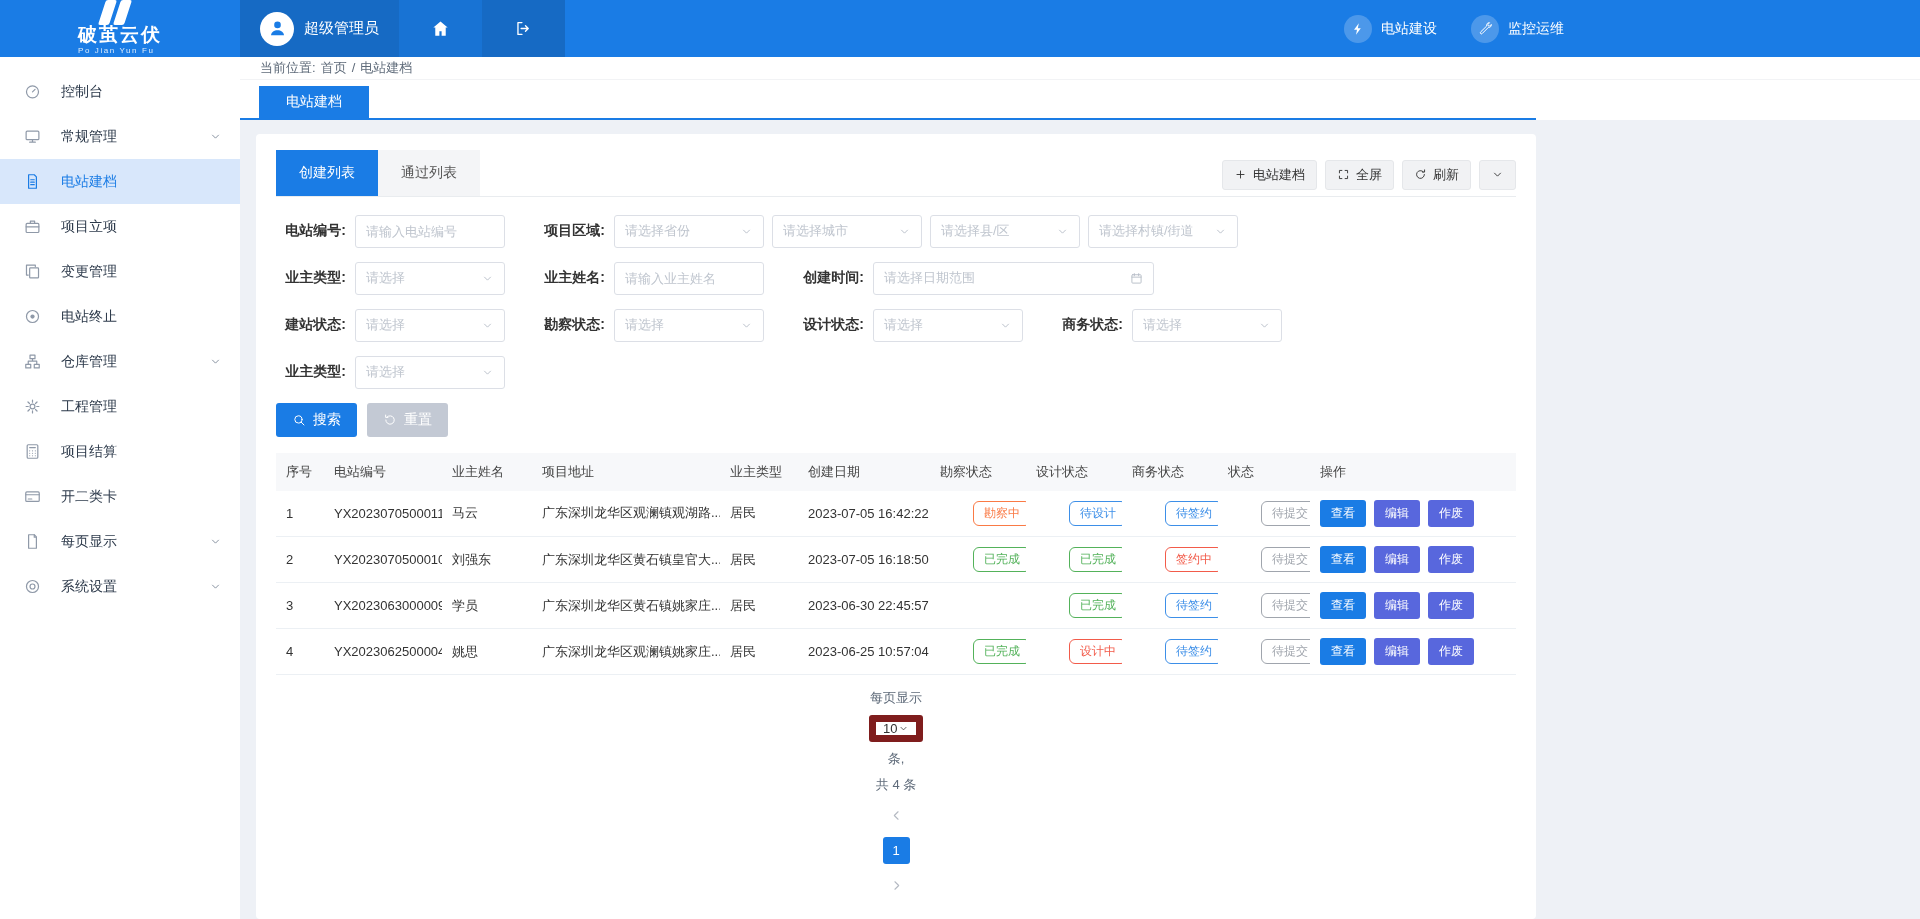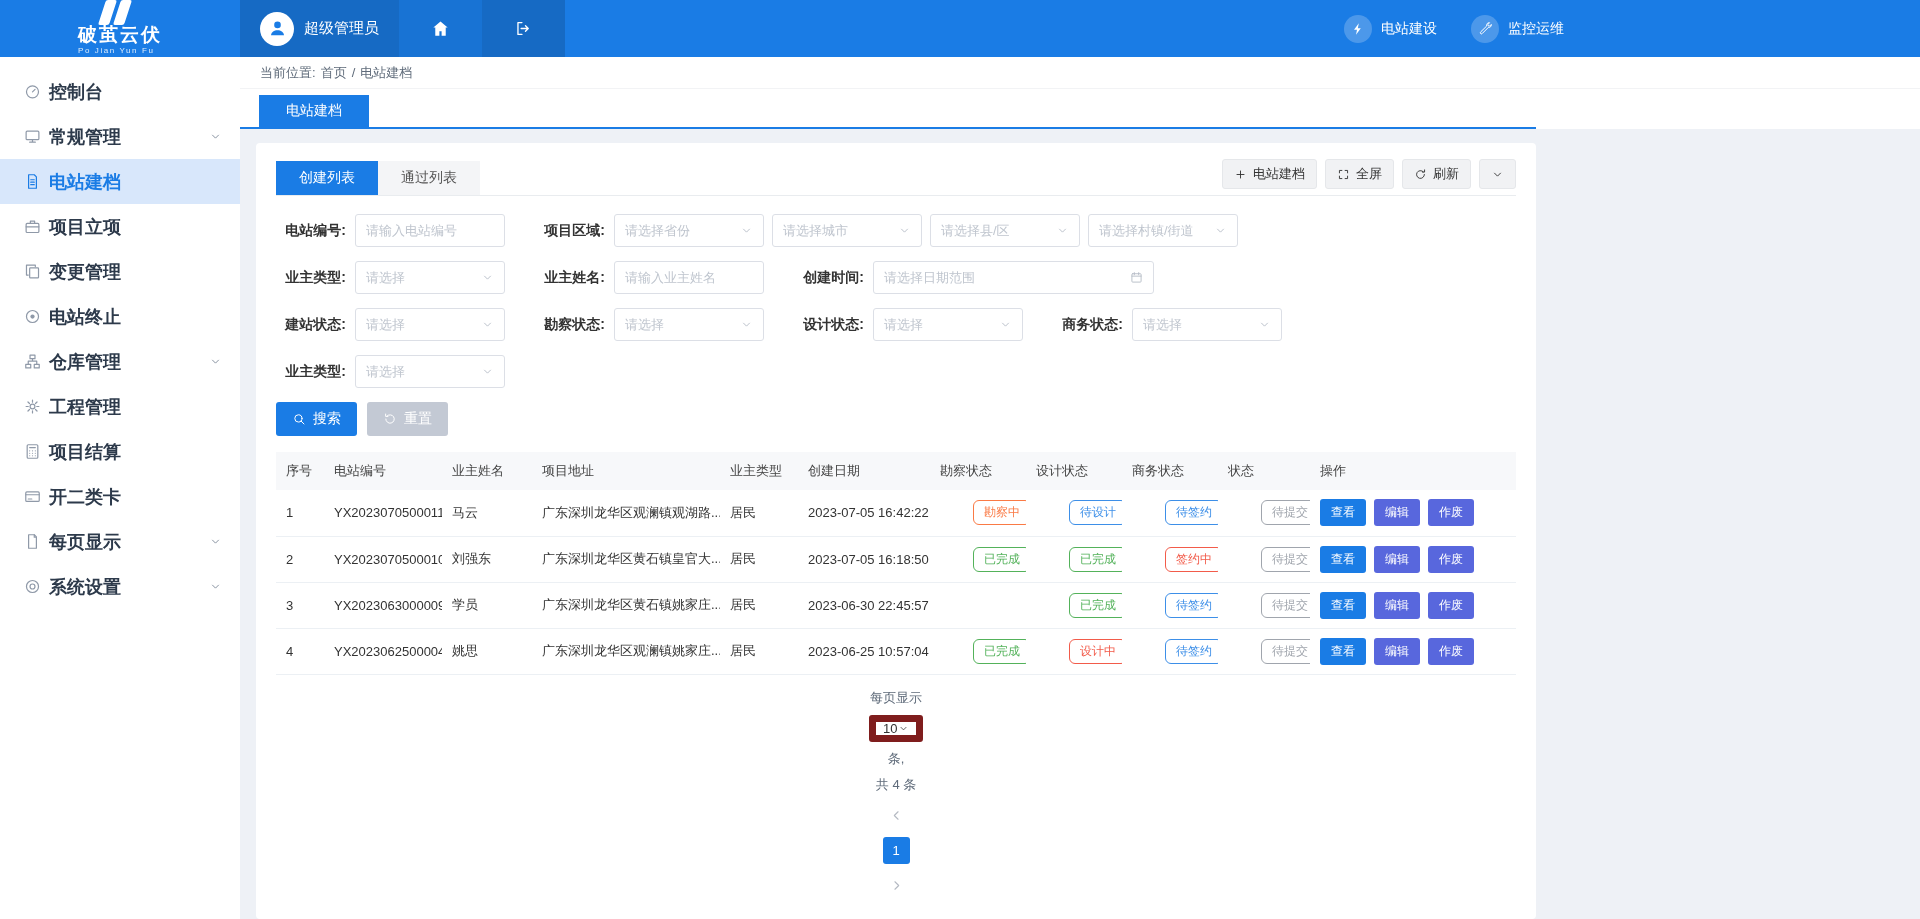--- a/index.html
+++ b/index.html
@@ -26,40 +26,40 @@
   .tile.home svg, .tile.logout svg { width:19px; height:19px; }
   .user-name { font-size:15px; }
   .right-nav { margin-left:auto; display:flex; align-items:center; gap:34px; padding-right:356px; }
   .quick { display:flex; align-items:center; gap:9px; font-size:14px; cursor:pointer; }
   .quick-icon { width:28px; height:28px; border-radius:50%; background:rgba(255,255,255,.22); display:flex; align-items:center; justify-content:center; }
   .quick-icon svg { width:14px; height:14px; }
 
   
   .layout { display:flex; height:862px; }
   .sidebar { width:240px; background:#fff; padding-top:12px; flex:none; }
-  .side-item { height:45px; display:flex; align-items:center; gap:8px; padding:0 18px 0 24px; font-size:18px; font-weight:700; color:#2d3a4b; cursor:pointer; }
+  .side-item { height:45px; display:flex; align-items:center; gap:20px; padding:0 18px 0 24px; font-size:14px; font-weight:400; color:#2d3a4b; cursor:pointer; }
   .side-item .icon { color:#8f99a8; }
   .side-item .icon svg { width:17px; height:17px; }
   .side-item .chev { margin-left:auto; color:#7e8a99; }
   .side-item .chev svg { width:13px; height:13px; }
   .side-item.active { background:#d8e7fb; color:#1a7ce5; }
   .side-item.active .icon { color:#1a7ce5; }
 
   .main { flex:1; display:flex; flex-direction:column; background:#eef1f6; min-width:0; }
   .breadcrumb-bar { height:32px; background:#fff; display:flex; align-items:center; gap:5px; padding-left:20px; font-size:13px; color:#5f6b7a; border-bottom:1px solid #f2f3f5; }
   .bc-link { cursor:pointer; }
   .tab-strip { background:#fff; padding-top:6px; }
   .tab-strip-inner { width:1296px; border-bottom:2px solid #1a7ce5; display:flex; padding-left:19px; }
   .page-tab { background:#1a7ce5; color:#fff; font-size:14px; padding:7px 27px; cursor:pointer; }
 
   
   .card { width:1280px; margin:14px 0 0 16px; background:#fff; border-radius:4px; padding:16px 20px 20px; }
   .card-tabs-row { display:flex; align-items:flex-end; border-bottom:1px solid #e9ecef; }
   .list-tabs { display:flex; }
-  .list-tab { padding:8px 23px; font-size:14px; cursor:pointer; }
+  .list-tab { padding:14px 23px; font-size:14px; cursor:pointer; }
   .list-tab.active { background:#1a7ce5; color:#fff; }
   .list-tab.inactive { background:#f4f5f7; color:#555; }
   .toolbar-actions { margin-left:auto; display:flex; gap:8px; padding-bottom:6px; }
   .tool-btn { display:inline-flex; align-items:center; gap:6px; background:#f1f2f4; border:1px solid #e5e7ea; border-radius:3px; padding:5px 11px; font-size:13px; color:#333; cursor:pointer; font-family:inherit; }
   .tool-btn svg { width:13px; height:13px; }
 
   
   .filters { padding-top:18px; }
   .filter-row { display:flex; align-items:center; margin-bottom:14px; }
   .field { display:flex; align-items:center; margin-right:30px; }

